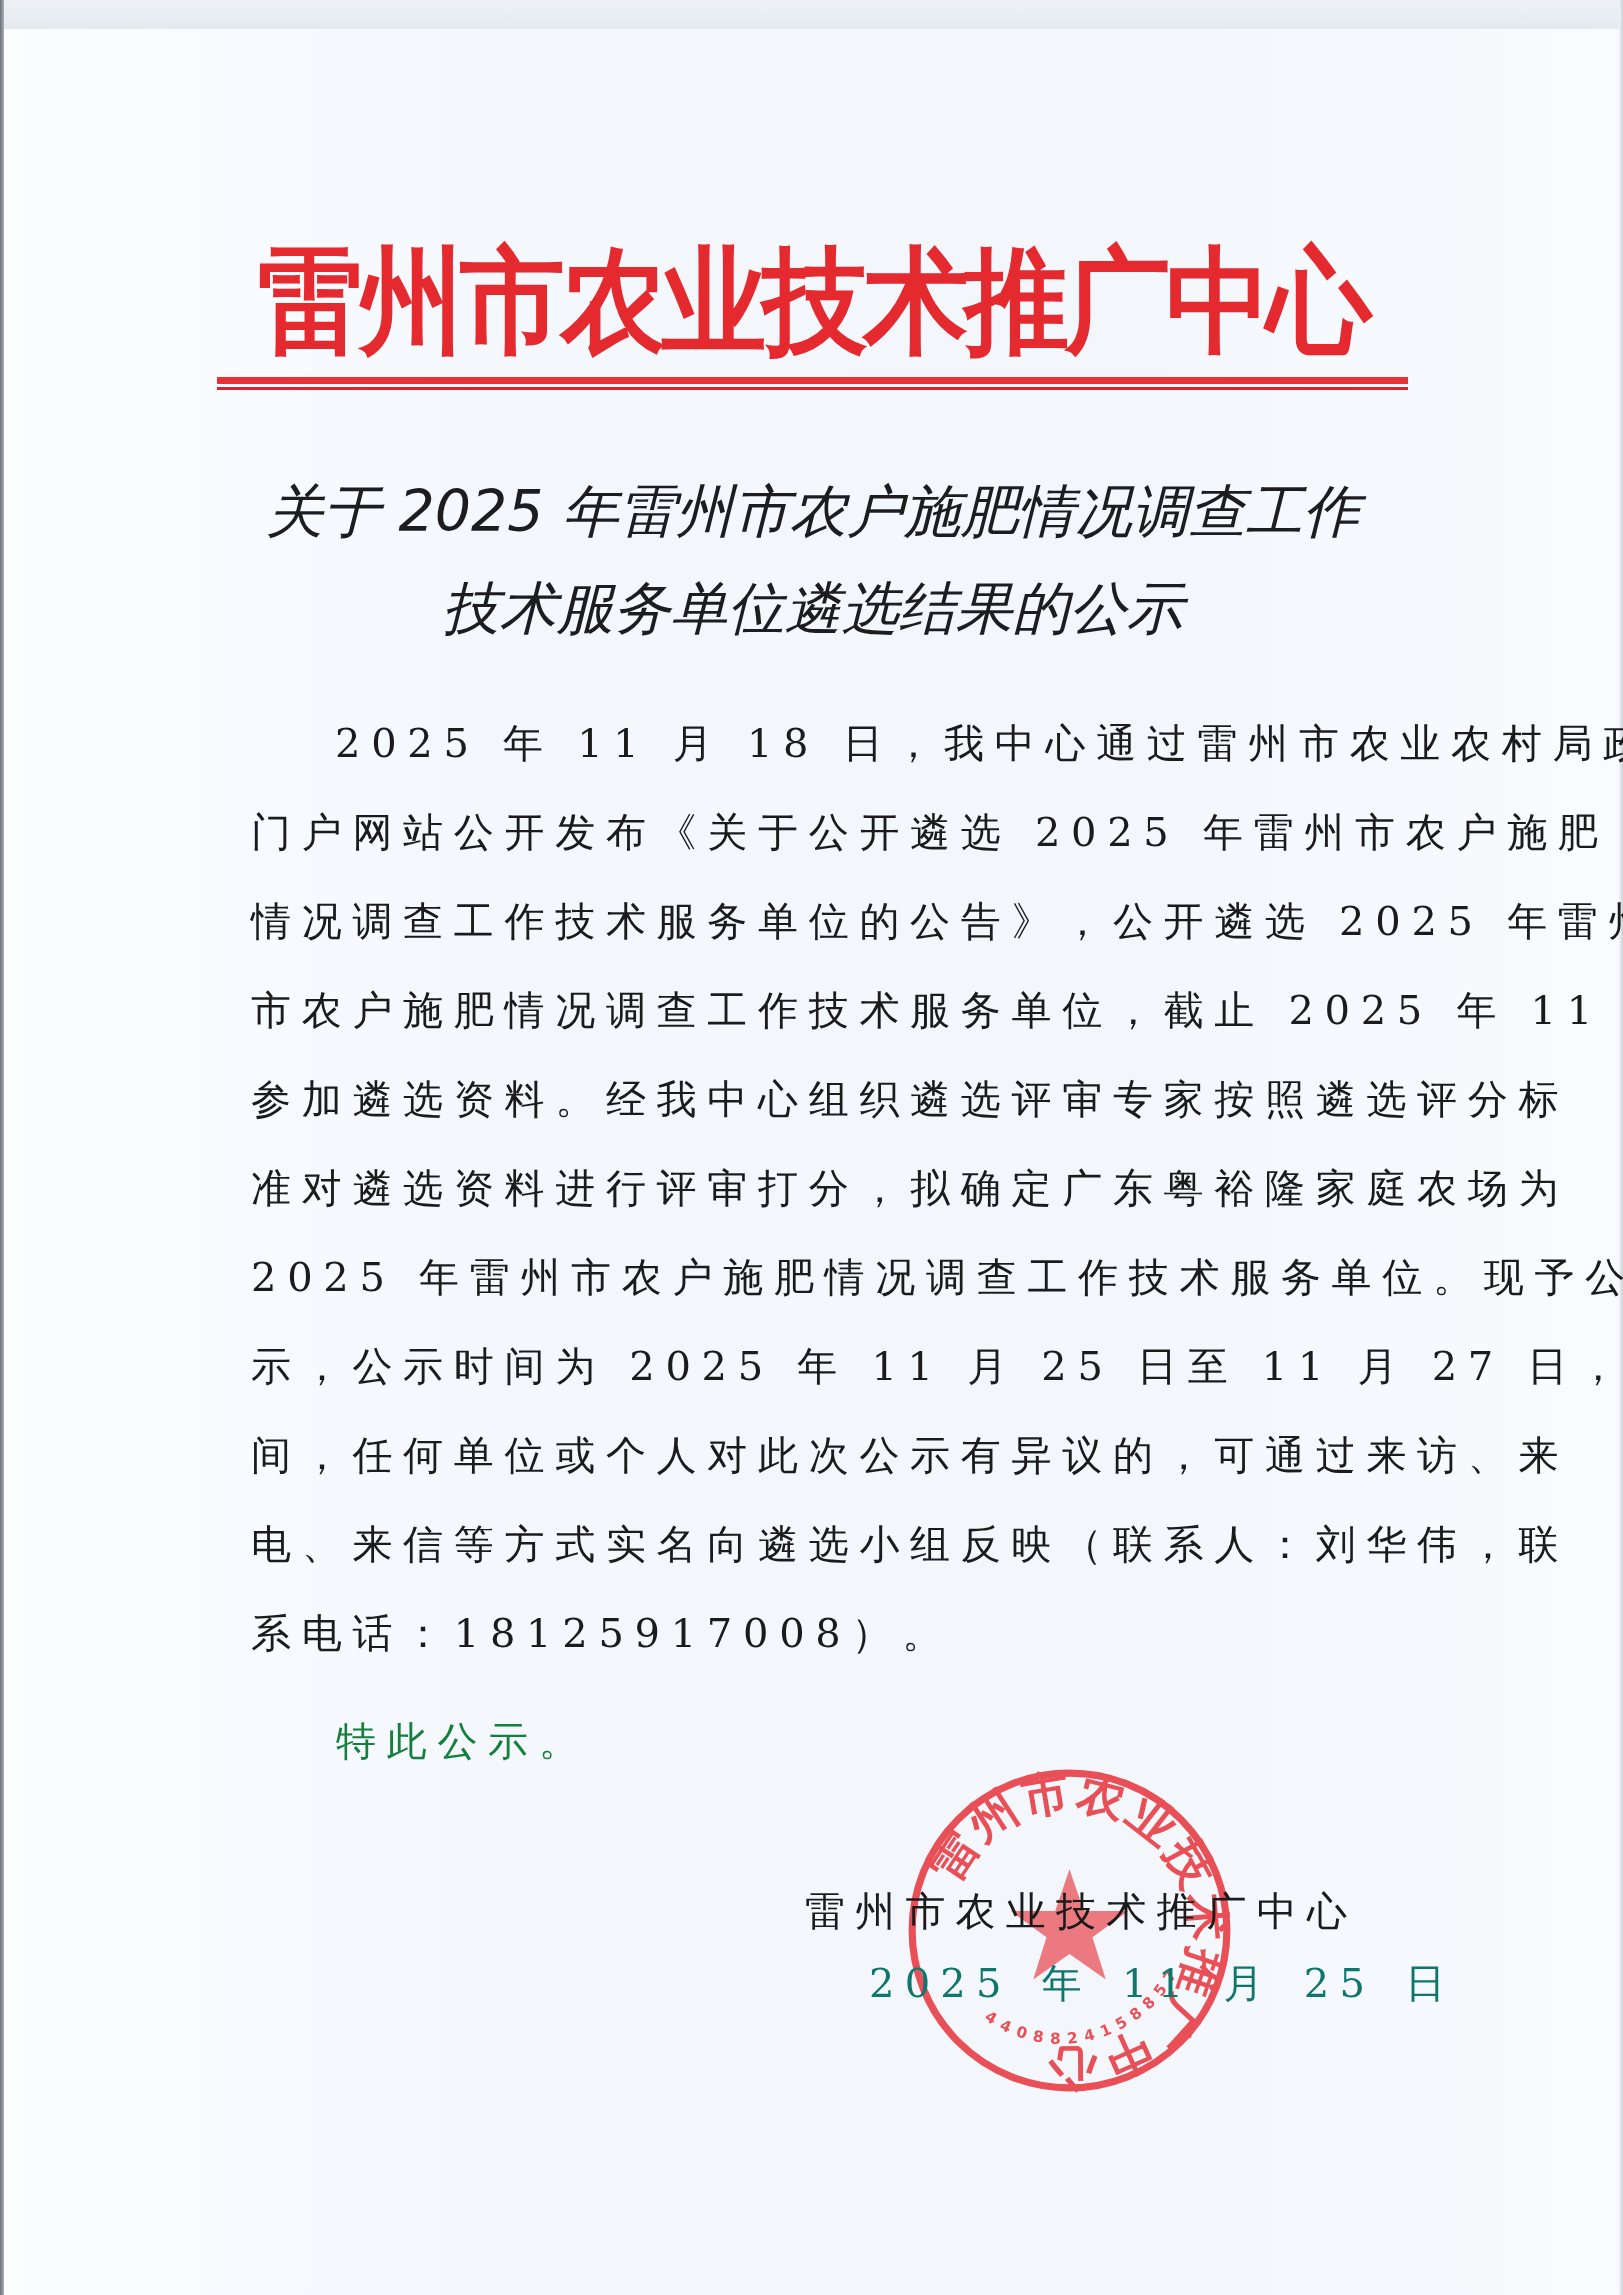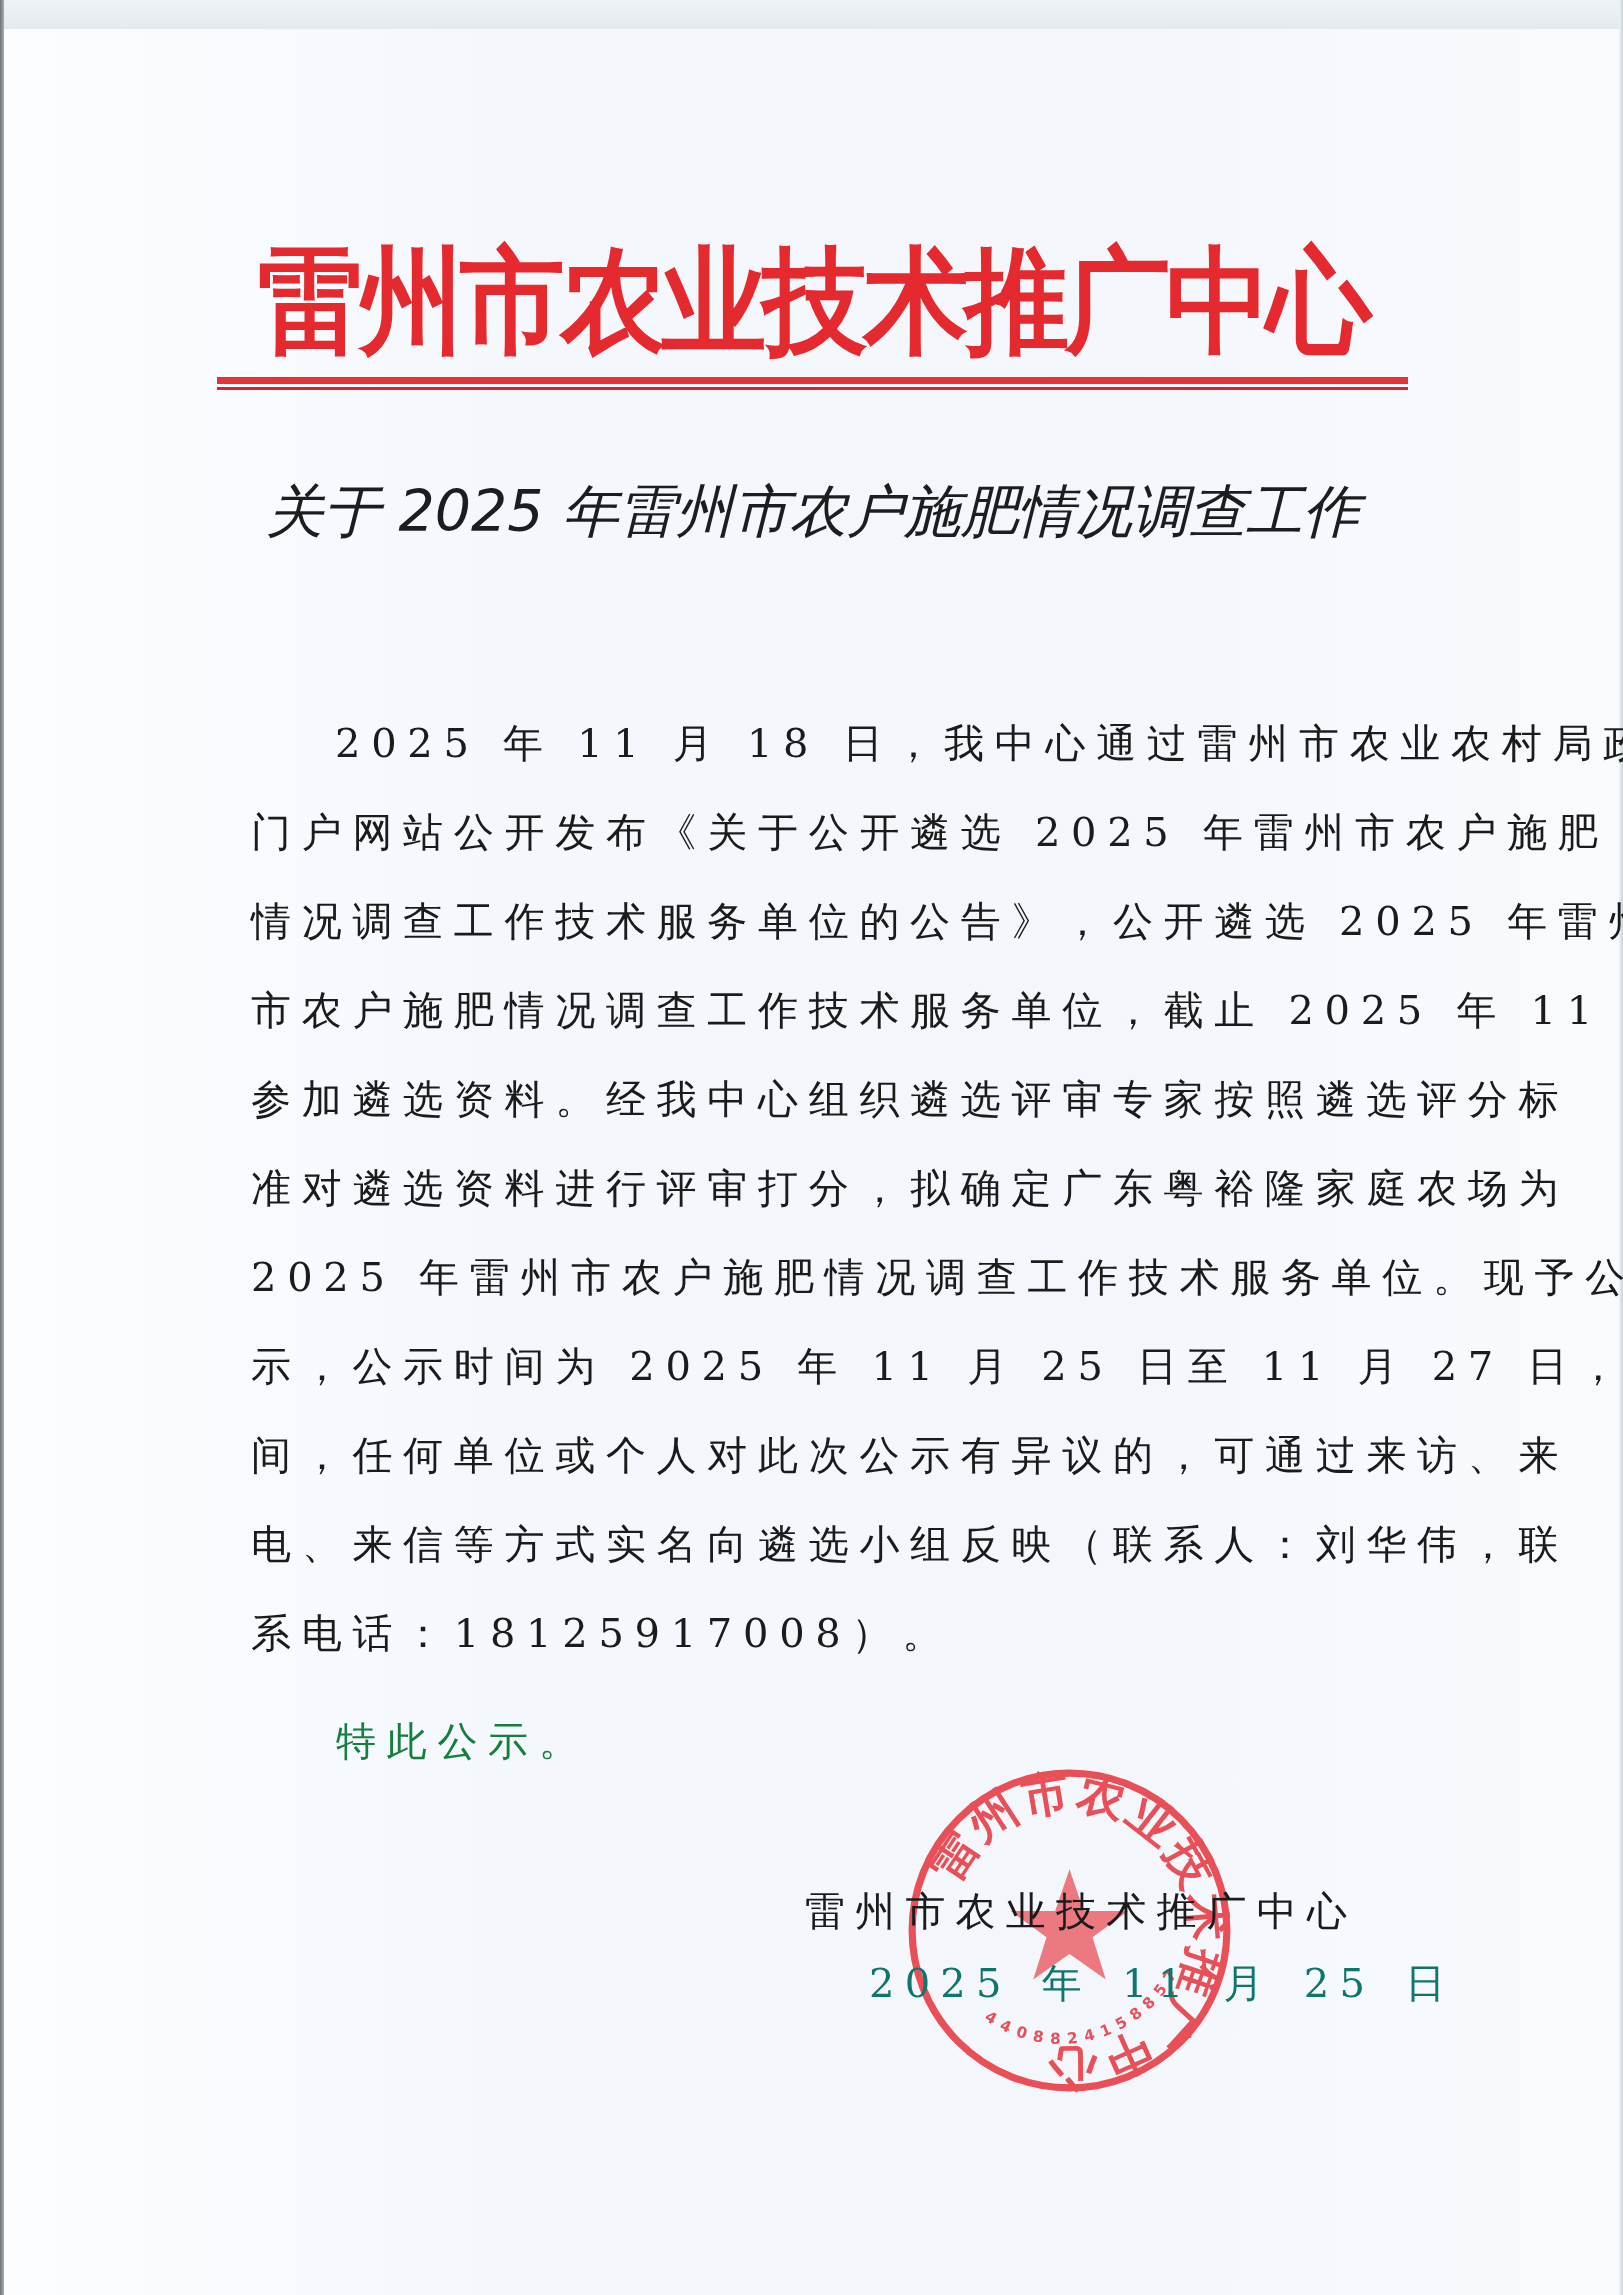--- a/index.html
+++ b/index.html
@@ -90,20 +90,21 @@
 <div class="scan-left"></div>
 <div class="scan-right"></div>
 <div class="page"></div>
 
 <div class="header-title">雷州市农业技术推广中心</div>
 <div class="rule-thick"></div>
 <div class="rule-thin"></div>
 
 <div class="doc-title">
   <div>关于 2025 年雷州市农户施肥情况调查工作</div>
+  <div>技术服务单位遴选结果的公示</div>
 </div>
 
 <div class="body-text">
   <div class="body-line indent">2025 年 11 月 18 日，我中心通过雷州市农业农村局政府</div>
   <div class="body-line">门户网站公开发布《关于公开遴选 2025 年雷州市农户施肥</div>
   <div class="body-line">情况调查工作技术服务单位的公告》，公开遴选 2025 年雷州</div>
   <div class="body-line">市农户施肥情况调查工作技术服务单位，截止 2025 年 11 月</div>
   <div class="body-line">参加遴选资料。经我中心组织遴选评审专家按照遴选评分标</div>
   <div class="body-line">准对遴选资料进行评审打分，拟确定广东粤裕隆家庭农场为</div>
   <div class="body-line">2025 年雷州市农户施肥情况调查工作技术服务单位。现予公</div>

